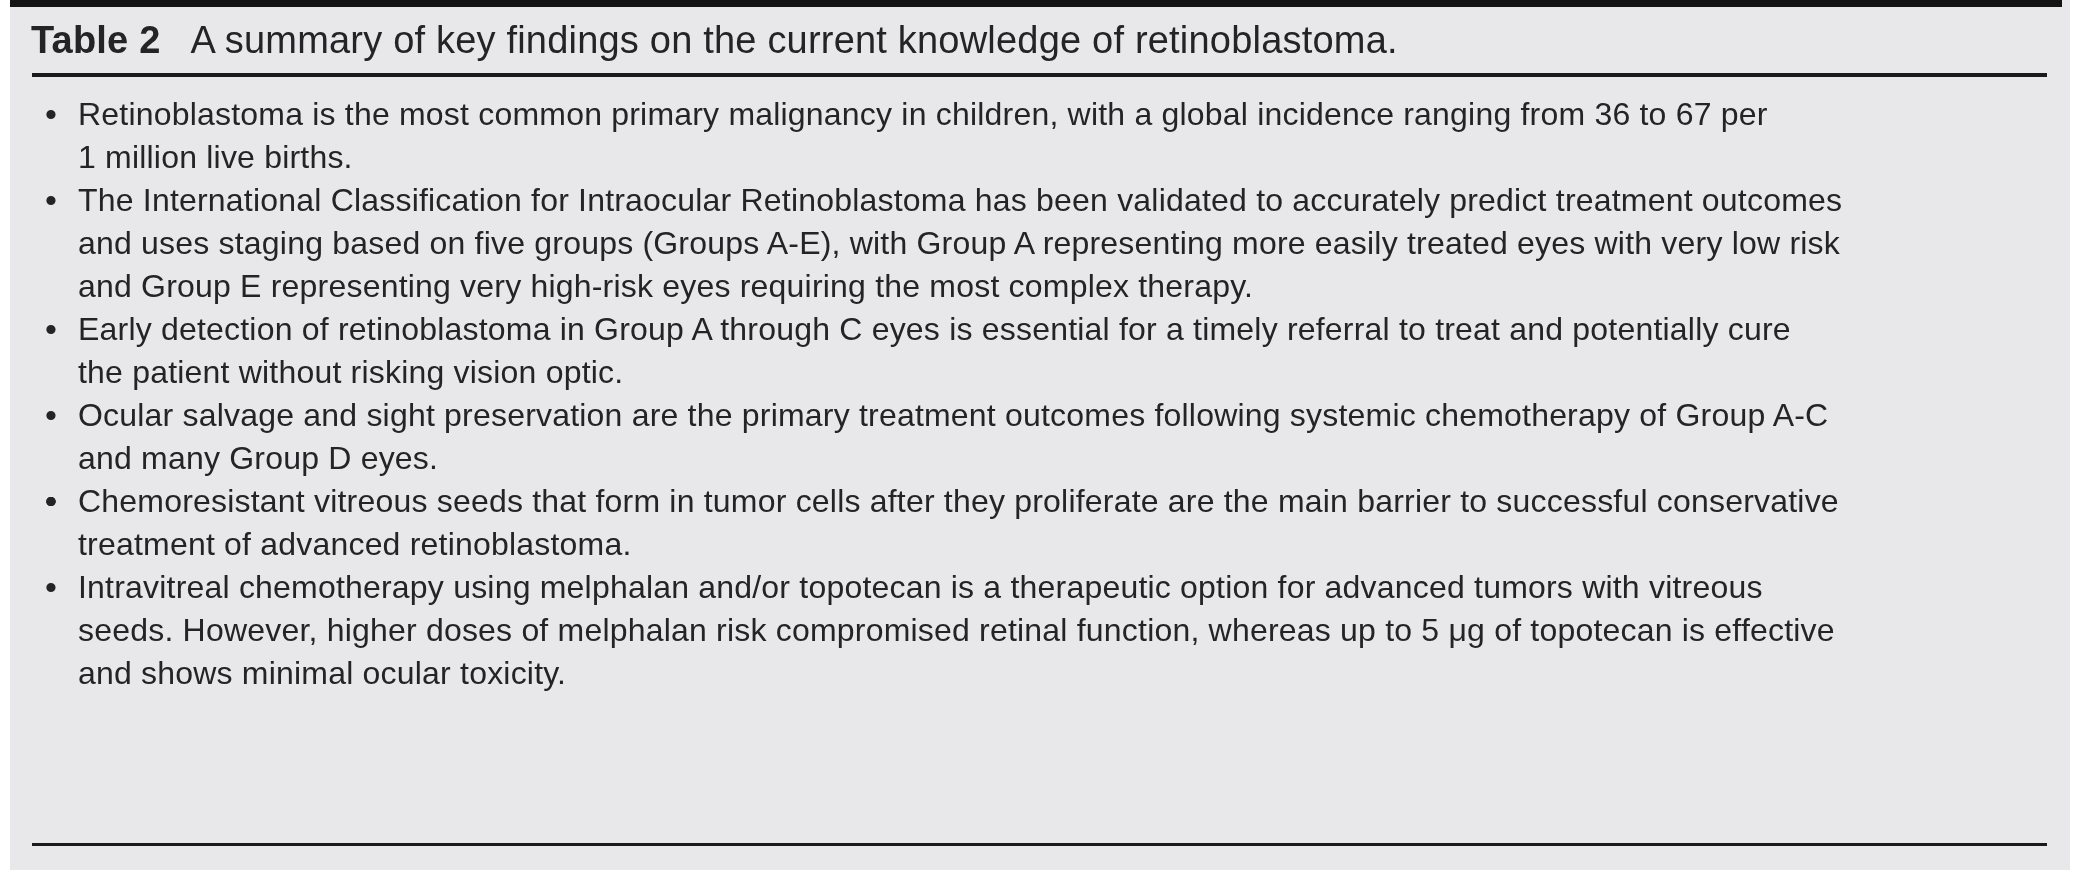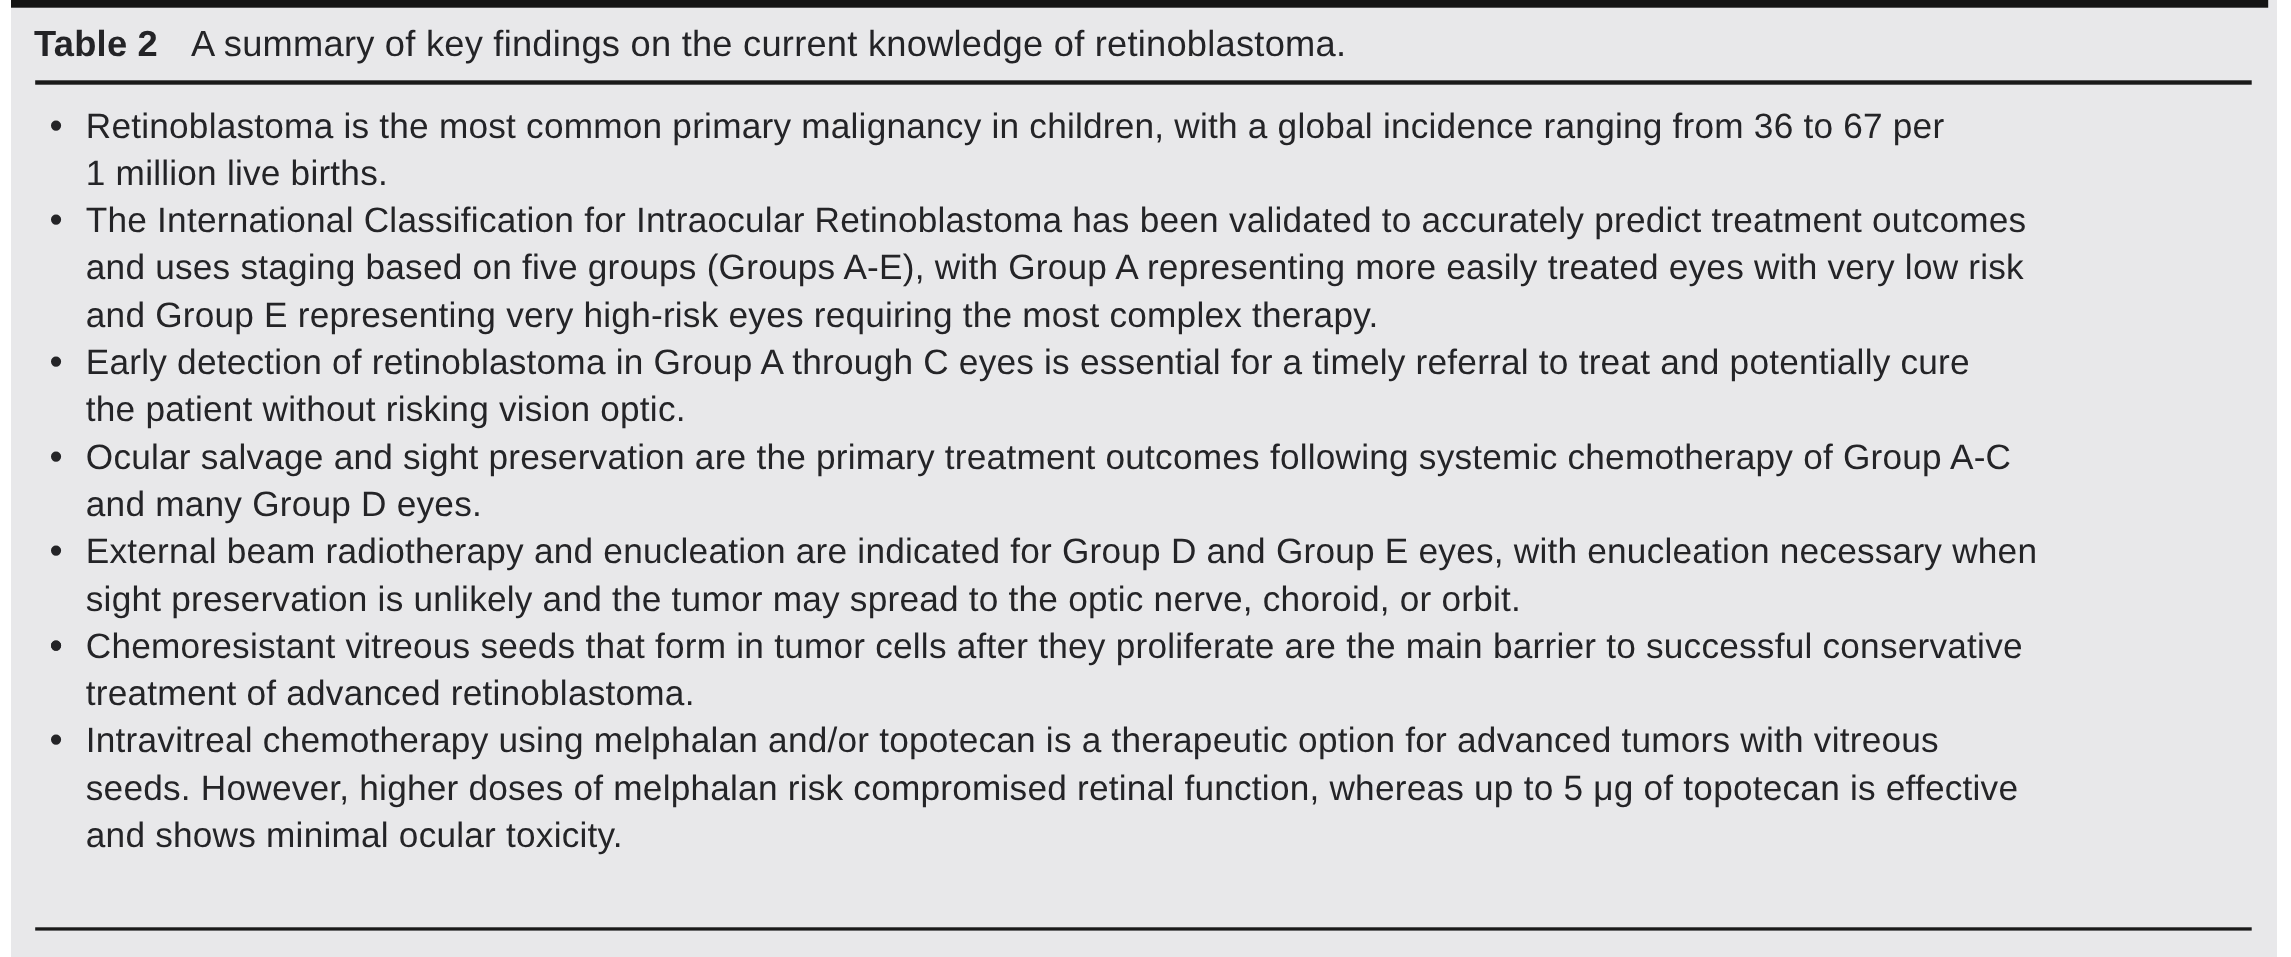--- a/index.html
+++ b/index.html
@@ -19,21 +19,21 @@
   .top-bar {
     position: absolute;
     left: 0; top: 0;
     width: 2052px; height: 7px;
     background: #141414;
   }
   .title-row {
     position: absolute;
     left: 21px; top: 20px;
     width: 2010px;
-    font-size: 33px;
+    font-size: 38px;
     line-height: 40px;
     letter-spacing: 0.2px;
     white-space: nowrap;
   }
   .title-label {
     font-weight: bold;
     margin-right: 30px;
   }
   .title-rule {
     position: absolute;
@@ -99,22 +99,20 @@
       <span class="finding-text">Early detection of retinoblastoma in Group A through C eyes is essential for a timely referral to treat and potentially cure
 the patient without risking vision optic.</span>
     </li>
     <li class="finding-item">
       <span class="bullet-icon">•</span>
       <span class="finding-text">Ocular salvage and sight preservation are the primary treatment outcomes following systemic chemotherapy of Group A-C
 and many Group D eyes.</span>
     </li>
     <li class="finding-item">
       <span class="bullet-icon">•</span>
-      <span class="finding-text">External beam radiotherapy and enucleation are indicated for Group D and Group E eyes, with enucleation necessary when
-sight preservation is unlikely and the tumor may spread to the optic nerve, choroid, or orbit.</span>
     </li>
     <li class="finding-item">
       <span class="bullet-icon">•</span>
     </li>
     <li class="finding-item">
       <span class="bullet-icon">•</span>
       <span class="finding-text">Chemoresistant vitreous seeds that form in tumor cells after they proliferate are the main barrier to successful conservative
 treatment of advanced retinoblastoma.</span>
     </li>
     <li class="finding-item">

